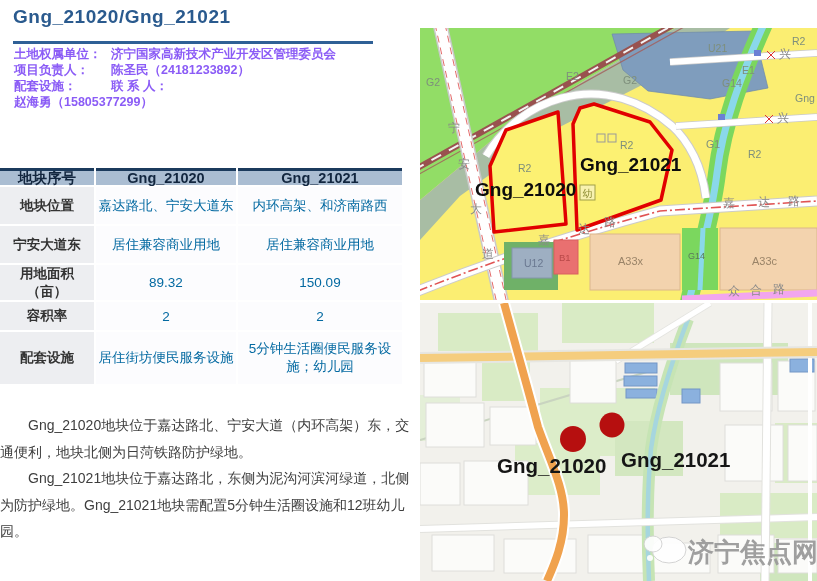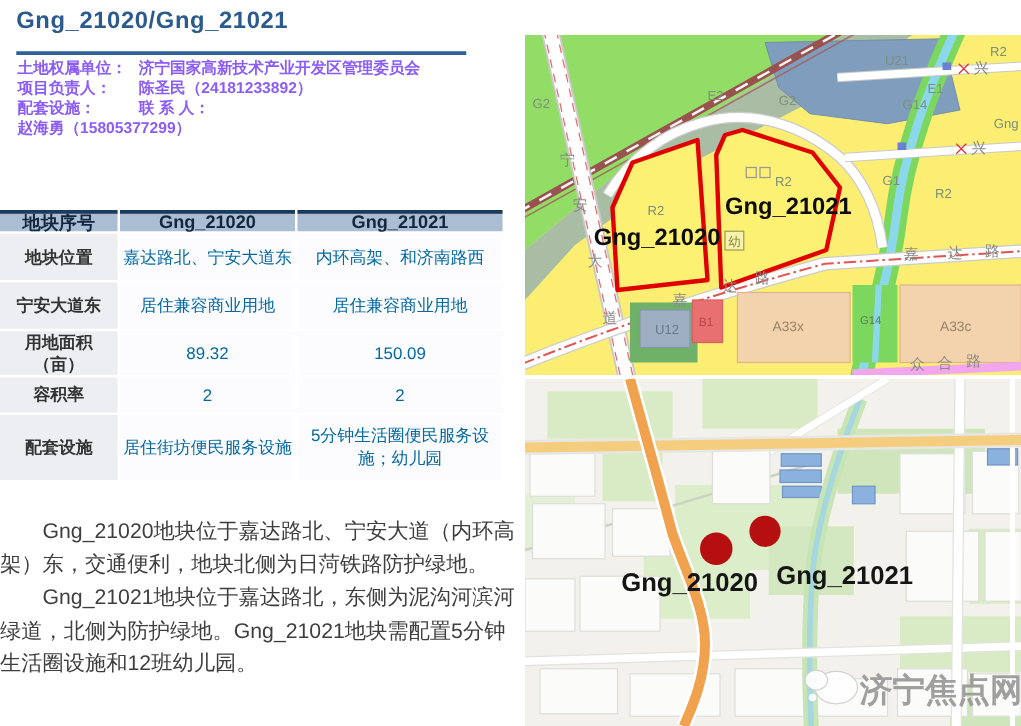--- a/index.html
+++ b/index.html
@@ -15,21 +15,21 @@
   .ptable{left:0;top:168px;width:398px;display:grid;grid-template-columns:94px 140px 164px;
           gap:2px;background:#fff;}
   .cell{display:flex;align-items:center;justify-content:center;text-align:center;
         font-size:13.5px;color:#0369a1;padding:0 2px;box-sizing:border-box;}
   .hc{background:#aabdd2;border-top:3px solid #1b3a5c;font-weight:bold;color:#12263f;
       font-size:14.5px;height:17px;}
   .lc{background:#edeef1;font-weight:bold;color:#333;}
   .dc{background:#fcfcfe;}
   .r1{height:37px;} .r2{height:37px;} .r3{height:35px;} .r4{height:28px;} .r5{height:52px;}
   
-  .paras{left:0;top:412px;width:420px;font-size:17px;line-height:26.5px;color:#3e3e3e;}
+  .paras{left:0;top:412px;width:420px;font-size:14px;line-height:26.5px;color:#3e3e3e;}
   .paras p{margin:0;text-indent:2em;}
   
   .zmap{left:420px;top:28px;width:397px;height:272px;}
   .smap{left:420px;top:303px;width:397px;height:278px;}
   svg text{font-family:"Liberation Sans","DejaVu Sans",sans-serif;}
   .zl{fill:#7e8f7c;font-size:10.5px;}
   .rc{fill:#8a8a8a;font-size:12px;}
   .plabel{fill:#0d0d0d;font-size:19px;font-weight:bold;}
   .mlabel{fill:#151515;font-size:20.5px;font-weight:bold;}
 </style>

